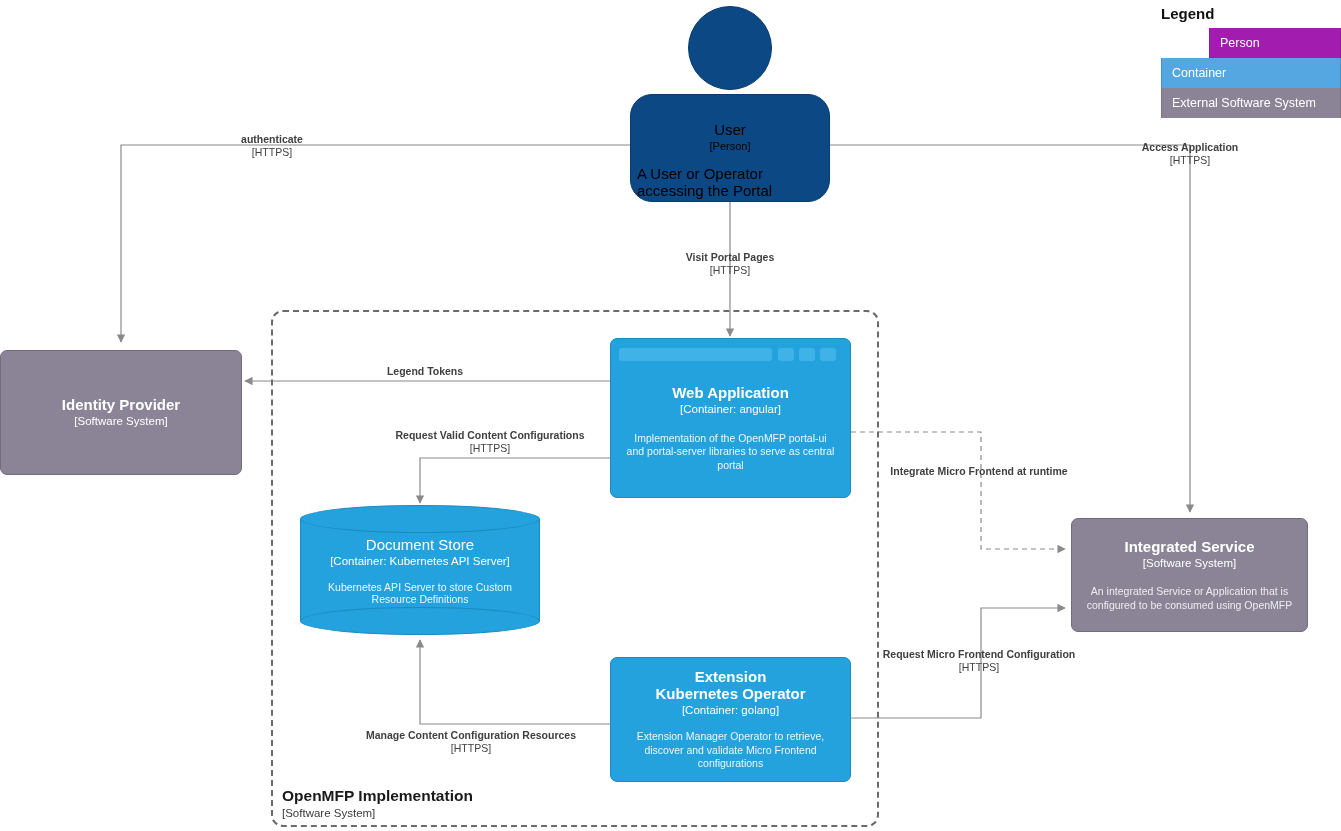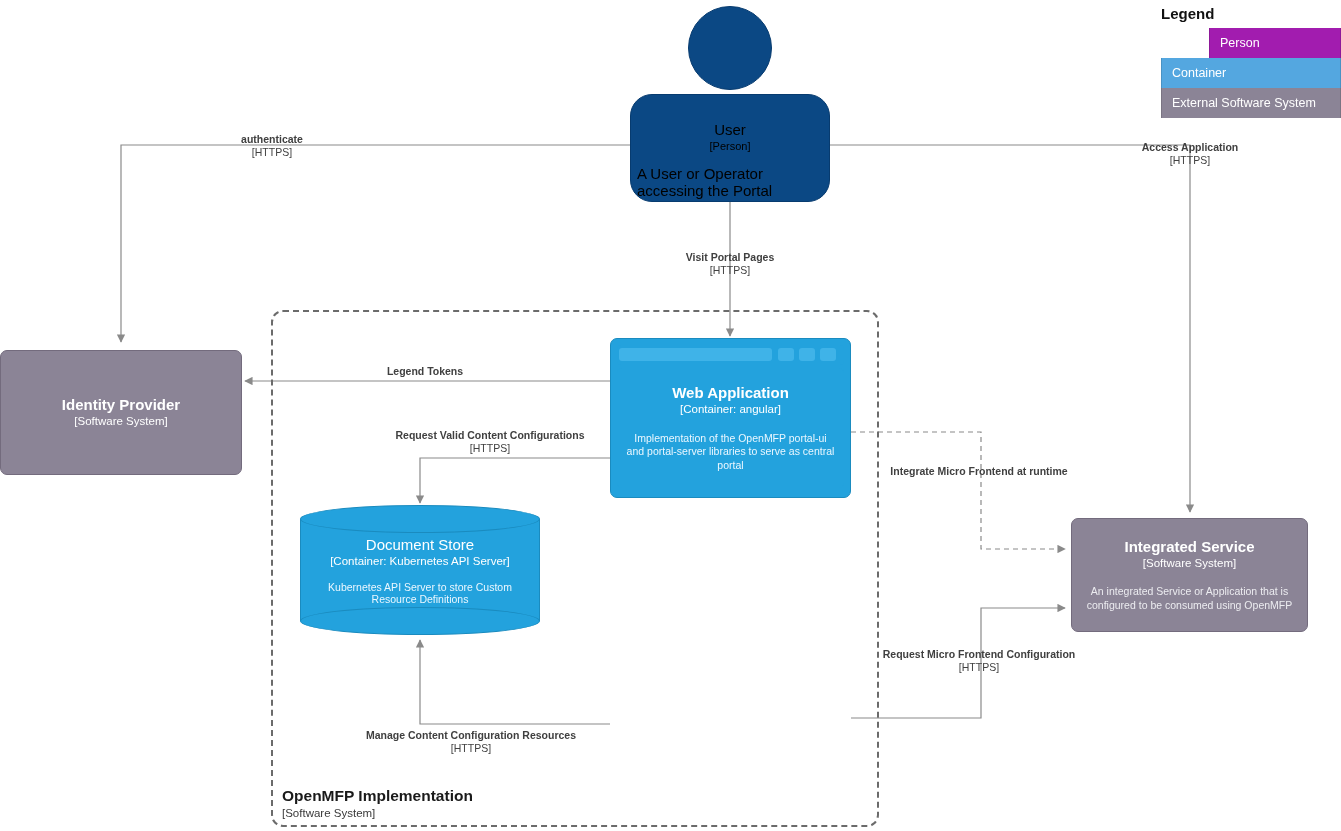--- a/index.html
+++ b/index.html
@@ -187,20 +187,26 @@
     <div class="body"></div>
     <div class="top"></div>
     <div class="bottom"></div>
     <div class="label">
       <div class="title" style="font-size:15px;">Document Store</div>
       <div class="tech" style="font-size:11.5px;margin-top:2px;">[Container: Kubernetes API Server]</div>
       <div class="desc" style="font-size:10.5px;margin-top:14px;color:#eaf7ff;">Kubernetes API Server to store Custom Resource Definitions</div>
     </div>
   </div>
 
+  <div class="node cont" style="left:610px;top:657px;width:241px;height:125px;padding:0 10px;">
+    <div class="title" style="font-size:15px;">Extension</div>
+    <div class="title" style="font-size:15px;">Kubernetes Operator</div>
+    <div class="tech" style="font-size:11.5px;margin-top:2px;">[Container: golang]</div>
+    <div class="desc" style="font-size:10.5px;margin-top:12px;color:#eaf7ff;">Extension Manager Operator to retrieve, discover and validate Micro Frontend configurations</div>
+  </div>
 
   <div class="node sys" style="left:1071px;top:518px;width:237px;height:114px;padding:0 10px;">
     <div class="title" style="font-size:15px;">Integrated Service</div>
     <div class="tech" style="font-size:11.5px;margin-top:2px;">[Software System]</div>
     <div class="desc" style="font-size:10.5px;margin-top:14px;color:#ececf0;">An integrated Service or Application that is configured to be consumed using OpenMFP</div>
   </div>
 
   <div class="elabel" style="left:197px;top:133px;width:150px;">
     <div class="l1">authenticate</div>
     <div class="l2">[HTTPS]</div>

